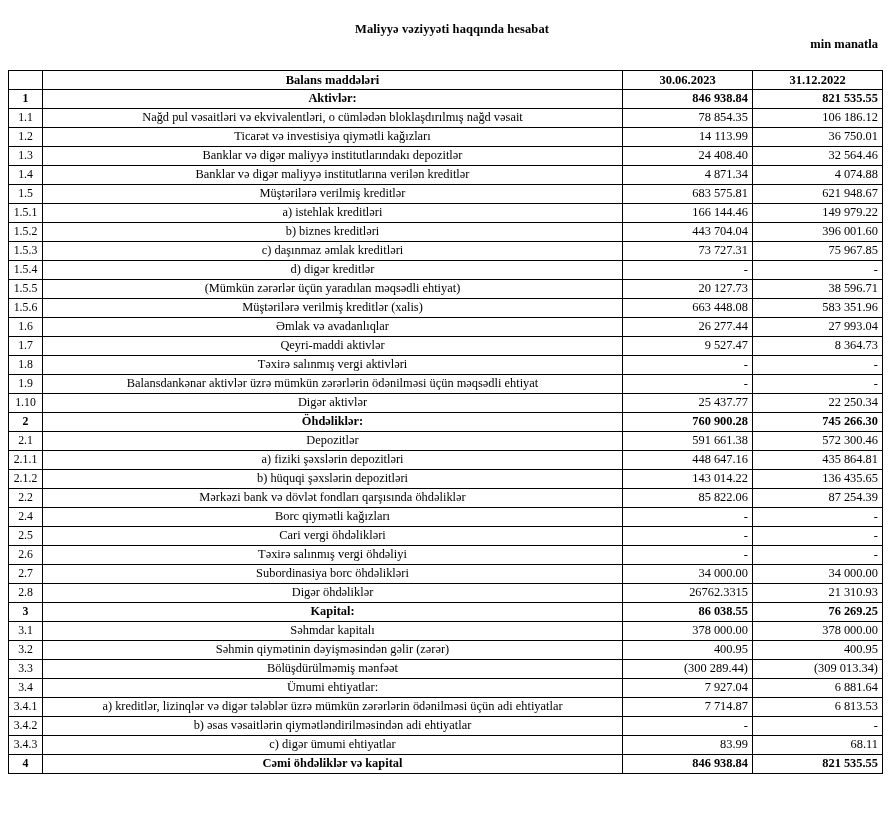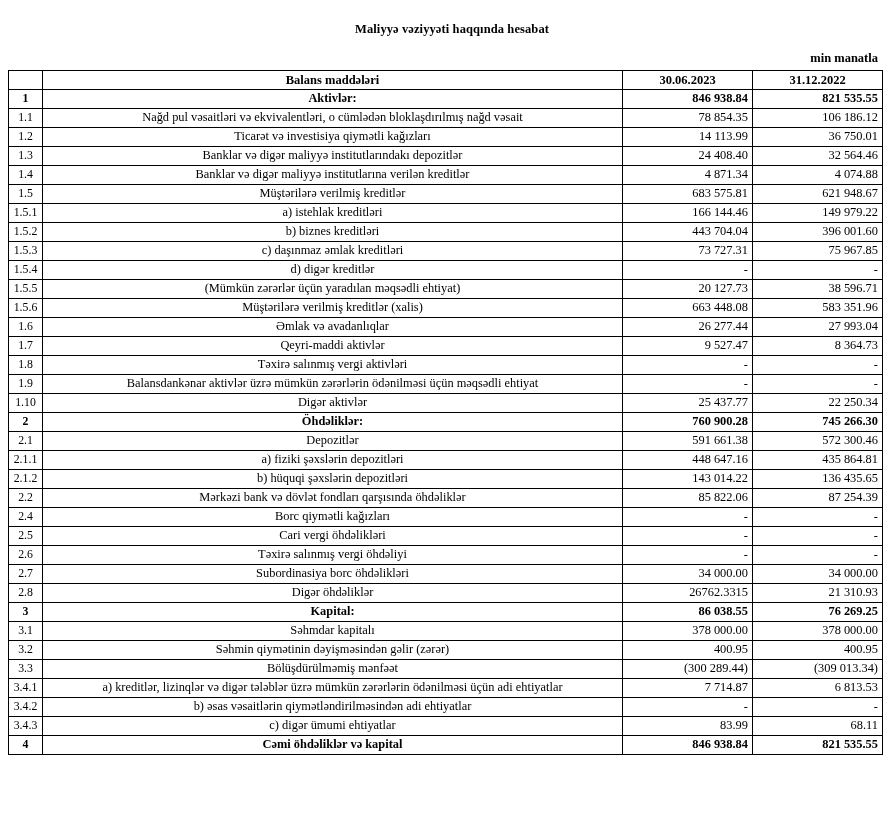--- a/index.html
+++ b/index.html
@@ -28,26 +28,26 @@
     text-align: center;
     margin: 22px 0 0 0;
     letter-spacing: 0.1px;
     padding-left: 16px;
   }
   .unit-line {
     font-family: "Liberation Serif", serif;
     font-size: 12.5px;
     font-weight: bold;
     text-align: right;
-    margin: 14px 10px 4px 0;
+    margin: 0 10px 4px 0;
   }
   table.balance {
     border-collapse: collapse;
     width: 874px;
-    margin: 4px auto 0 8px;
+    margin: 18px auto 0 8px;
     table-layout: fixed;
     font-size: 12.4px;
     padding-left: 48px;
   }
   table.balance col.c-num { width: 34px; }
   table.balance col.c-item { width: 580px; }
   table.balance col.c-val { width: 130px; }
 
   table.balance th, table.balance td {
     border: 1px solid #000000;
@@ -288,20 +288,26 @@
           <td class="val">400.95</td>
           <td class="val">400.95</td>
         </tr>
         <tr>
           <td class="idx">3.3</td>
           <td class="item">Bölüşdürülməmiş mənfəət</td>
           <td class="val">(300 289.44)</td>
           <td class="val">(309 013.34)</td>
         </tr>
         <tr>
+          <td class="idx">3.4</td>
+          <td class="item">Ümumi ehtiyatlar:</td>
+          <td class="val">7 927.04</td>
+          <td class="val">6 881.64</td>
+        </tr>
+        <tr>
           <td class="idx">3.4.1</td>
           <td class="item">a) kreditlər, lizinqlər və digər tələblər üzrə mümkün zərərlərin ödənilməsi üçün adi ehtiyatlar</td>
           <td class="val">7 714.87</td>
           <td class="val">6 813.53</td>
         </tr>
         <tr>
           <td class="idx">3.4.2</td>
           <td class="item">b) əsas vəsaitlərin qiymətləndirilməsindən adi ehtiyatlar</td>
           <td class="val">-</td>
           <td class="val">-</td>

